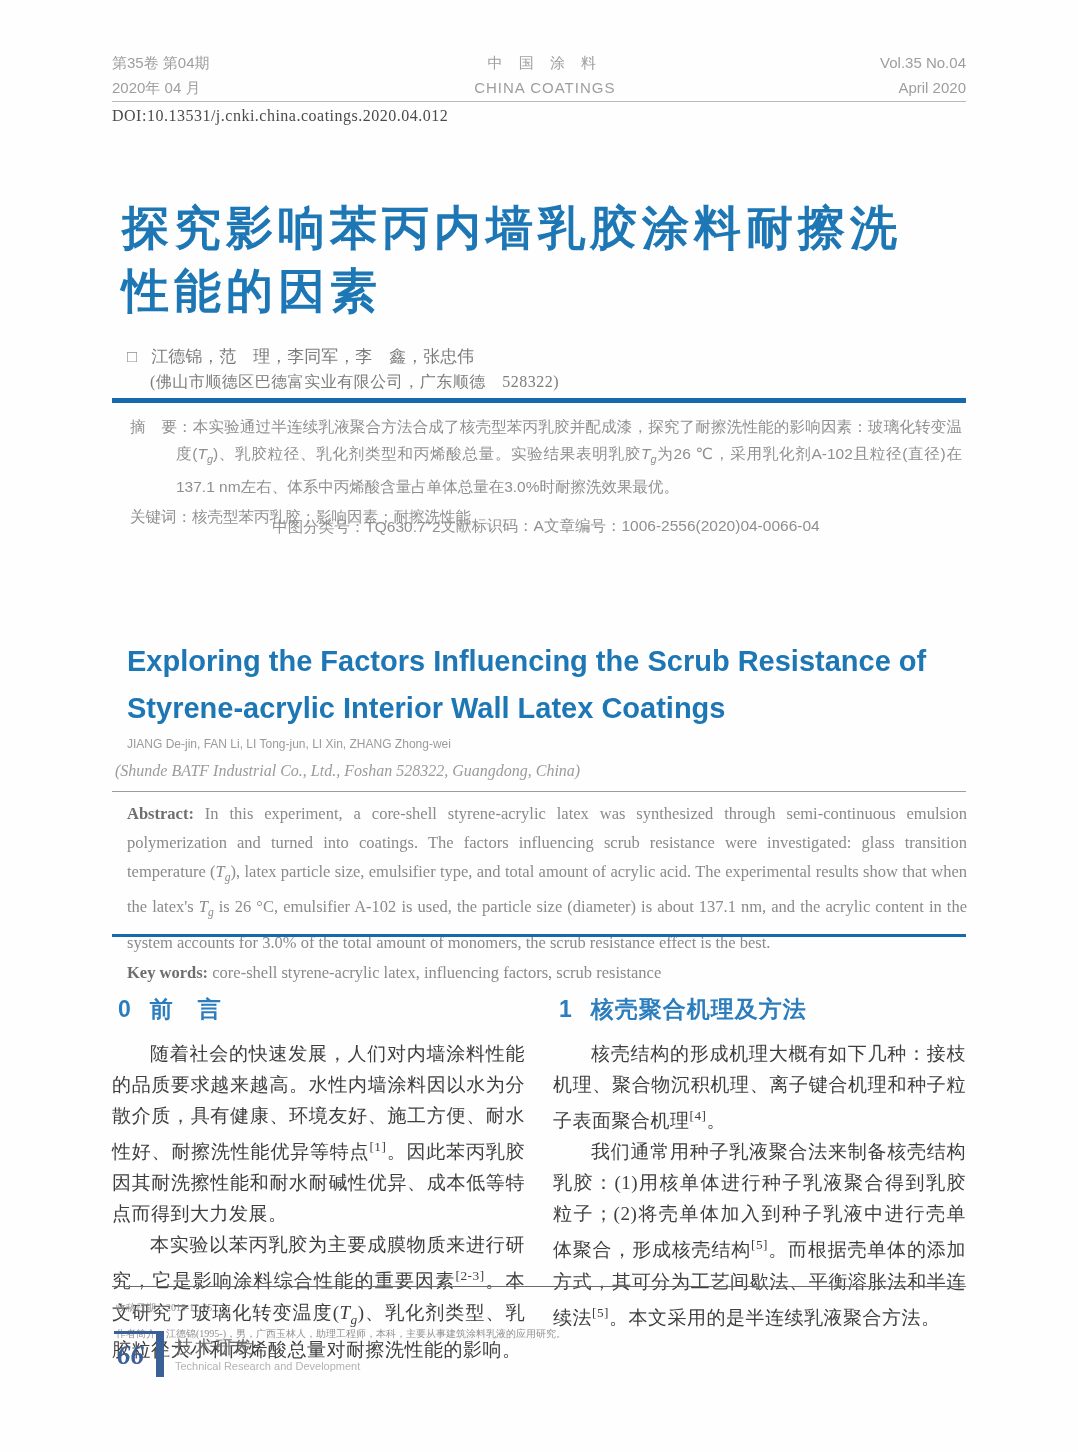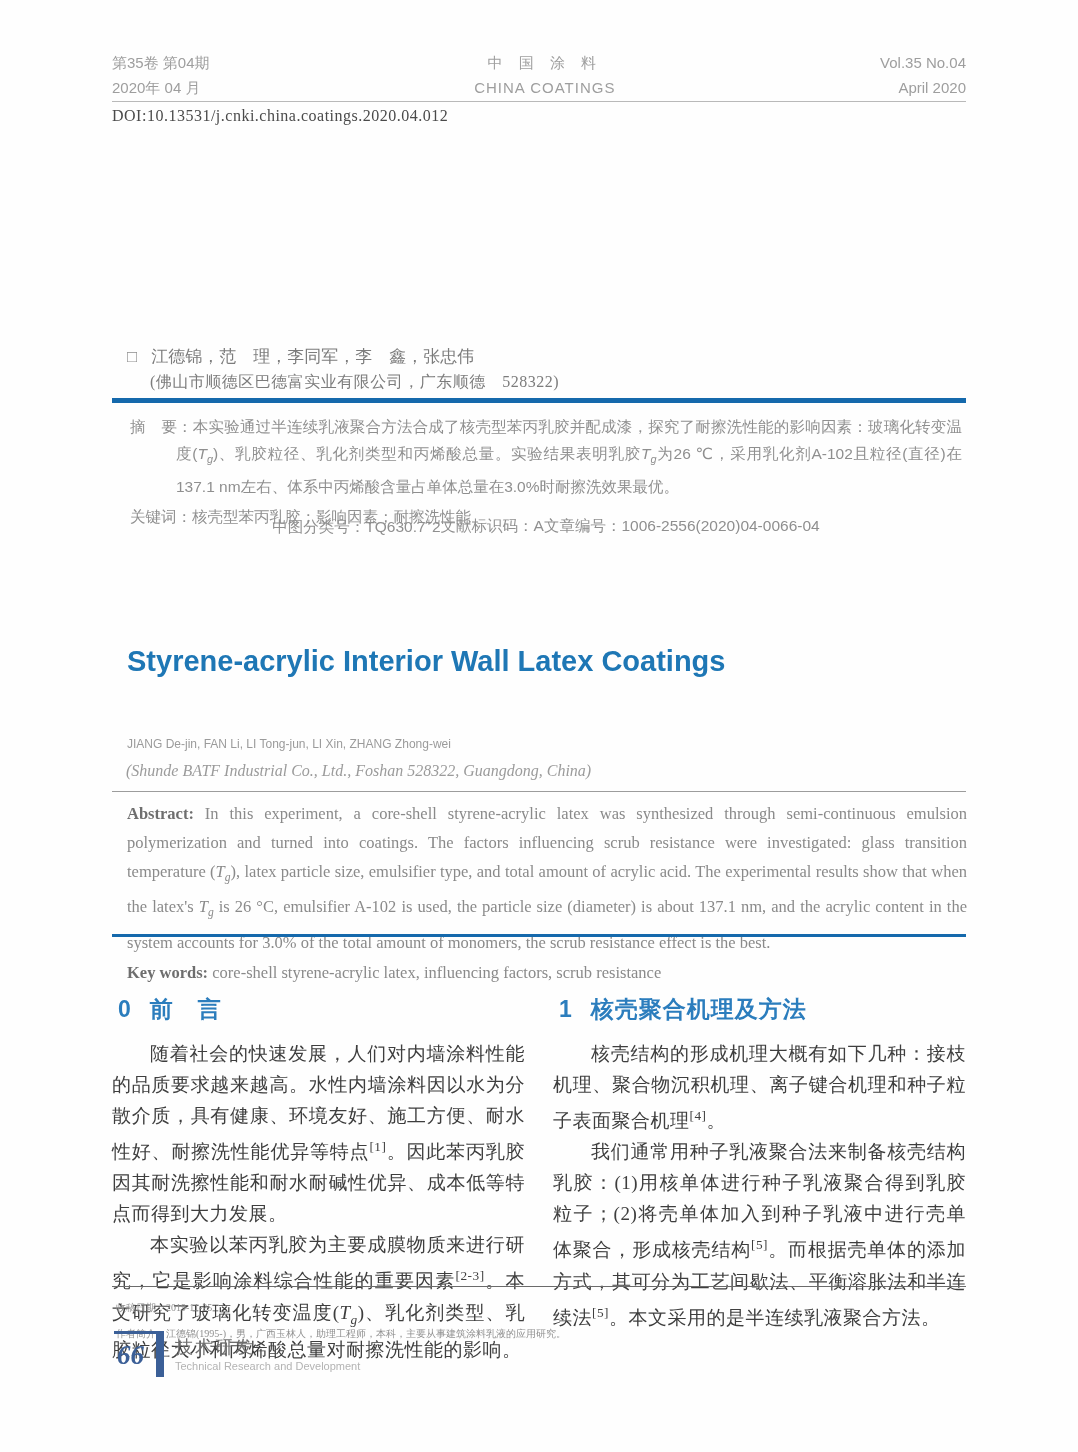--- a/index.html
+++ b/index.html
@@ -55,21 +55,21 @@
   .title-en{
     position:absolute;top:638px;left:127px;width:845px;
     font-family:"Liberation Sans","DejaVu Sans",sans-serif;
     font-weight:700;font-size:29px;line-height:47px;color:#1e77b5;
   }
   .authors-en{
     position:absolute;top:737px;left:127px;
     font-family:"Liberation Sans","DejaVu Sans",sans-serif;
     font-size:12px;color:#9b9b9b;
   }
-  .affil-en{position:absolute;top:762px;left:126px;font-style:italic;font-size:16px;color:#9b9b9b;}
+  .affil-en{position:absolute;top:762px;left:115px;font-style:italic;font-size:16px;color:#9b9b9b;}
   .rule-thin{position:absolute;top:791px;left:112px;width:854px;height:1px;background:#9c9c9c;}
   .abs-en{
     position:absolute;top:799px;left:127px;width:840px;
     font-size:16.5px;line-height:29px;color:#8a8a8a;text-align:justify;
   }
   .abs-en .kw-en{margin-top:1px;text-align:left;}
   .rule-blue-2{position:absolute;top:934px;left:112px;width:854px;height:3px;background:#1569ac;}
   
   .columns{
     position:absolute;top:994px;left:112px;width:854px;
@@ -125,38 +125,43 @@
       <div class="en">CHINA COATINGS</div>
     </div>
     <div class="jh-right">
       <div>Vol.35 No.04</div>
       <div>April 2020</div>
     </div>
   </div>
   <div class="header-rule"></div>
   <div class="doi-line">DOI:10.13531/j.cnki.china.coatings.2020.04.012</div>
 
+  <div class="title-zh">
+    <div>探究影响苯丙内墙乳胶涂料耐擦洗</div>
+    <div>性能的因素</div>
+  </div>
 
   <div class="byline">
     <span class="marker">□</span><span>江德锦，范　理，李同军，李　鑫，张忠伟</span>
   </div>
   <div class="affil-zh">(佛山市顺德区巴德富实业有限公司，广东顺德　528322)</div>
   <div class="rule-blue-thick" style="top:398px;"></div>
 
   <div class="abs-zh">
     <div class="hang"><span>摘　要：</span><span>本实验通过半连续乳液聚合方法合成了核壳型苯丙乳胶并配成漆，探究了耐擦洗性能的影响因素：玻璃化转变温度(</span><span class="seg-i">T</span><span class="seg-isub">g</span><span>)、乳胶粒径、乳化剂类型和丙烯酸总量。实验结果表明乳胶</span><span class="seg-i">T</span><span class="seg-isub">g</span><span>为26 ℃，采用乳化剂A-102且粒径(直径)在137.1 nm左右、体系中丙烯酸含量占单体总量在3.0%时耐擦洗效果最优。</span></div>
     <div class="kw">关键词：核壳型苯丙乳胶；影响因素；耐擦洗性能</div>
   </div>
   <div class="class-row">
     <span><span>中图分类号：TQ630.7</span><span class="seg-sup">+</span><span>2</span></span>
     <span>文献标识码：A</span>
     <span>文章编号：1006-2556(2020)04-0066-04</span>
   </div>
 
   <div class="title-en">
+    <div>Exploring the Factors Influencing the Scrub Resistance of</div>
     <div>Styrene-acrylic Interior Wall Latex Coatings</div>
   </div>
   <div class="authors-en">JIANG De-jin, FAN Li, LI Tong-jun, LI Xin, ZHANG Zhong-wei</div>
   <div class="affil-en">(Shunde BATF Industrial Co., Ltd., Foshan 528322, Guangdong, China)</div>
   <div class="rule-thin"></div>
 
   <div class="abs-en">
     <div><span class="seg-b">Abstract:</span><span> In this experiment, a core-shell styrene-acrylic latex was synthesized through semi-continuous emulsion polymerization and turned into coatings. The factors influencing scrub resistance were investigated: glass transition temperature (</span><span class="seg-i">T</span><span class="seg-isub">g</span><span>), latex particle size, emulsifier type, and total amount of acrylic acid. The experimental results show that when the latex's </span><span class="seg-i">T</span><span class="seg-isub">g</span><span> is 26 °C, emulsifier A-102 is used, the particle size (diameter) is about 137.1 nm, and the acrylic content in the system accounts for 3.0% of the total amount of monomers, the scrub resistance effect is the best.</span></div>
     <div class="kw-en"><span class="seg-b">Key words:</span><span> core-shell styrene-acrylic latex, influencing factors, scrub resistance</span></div>
   </div>

